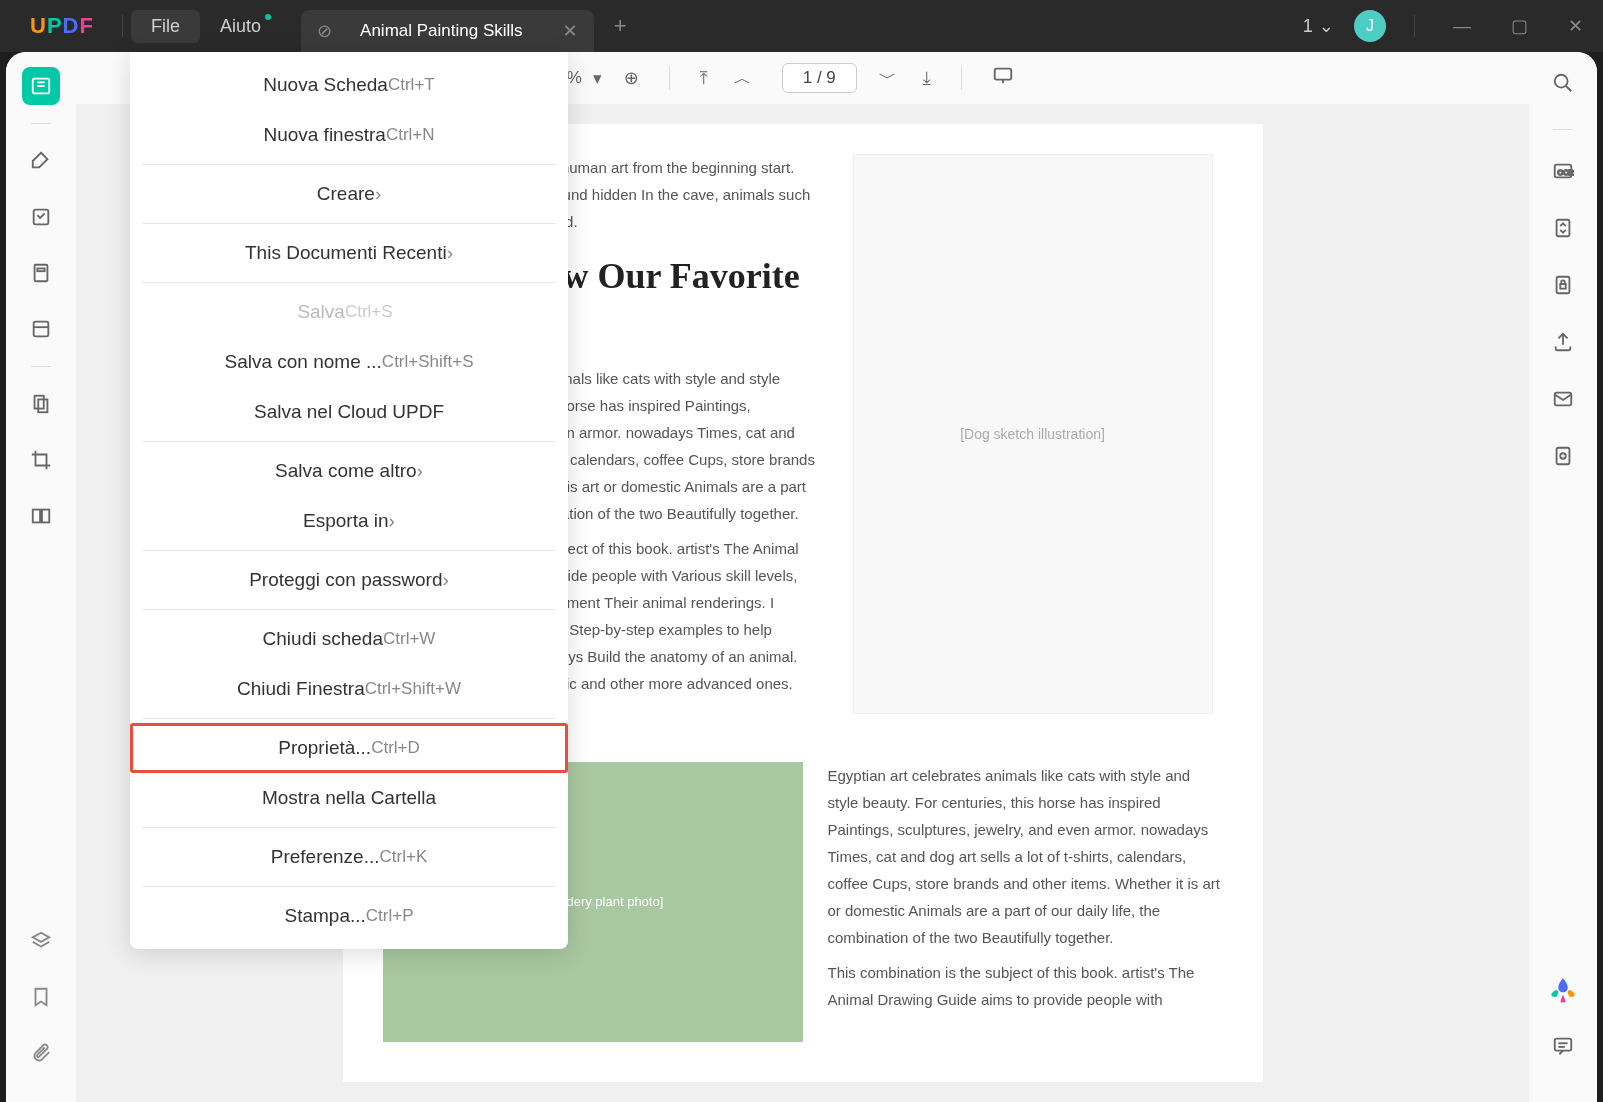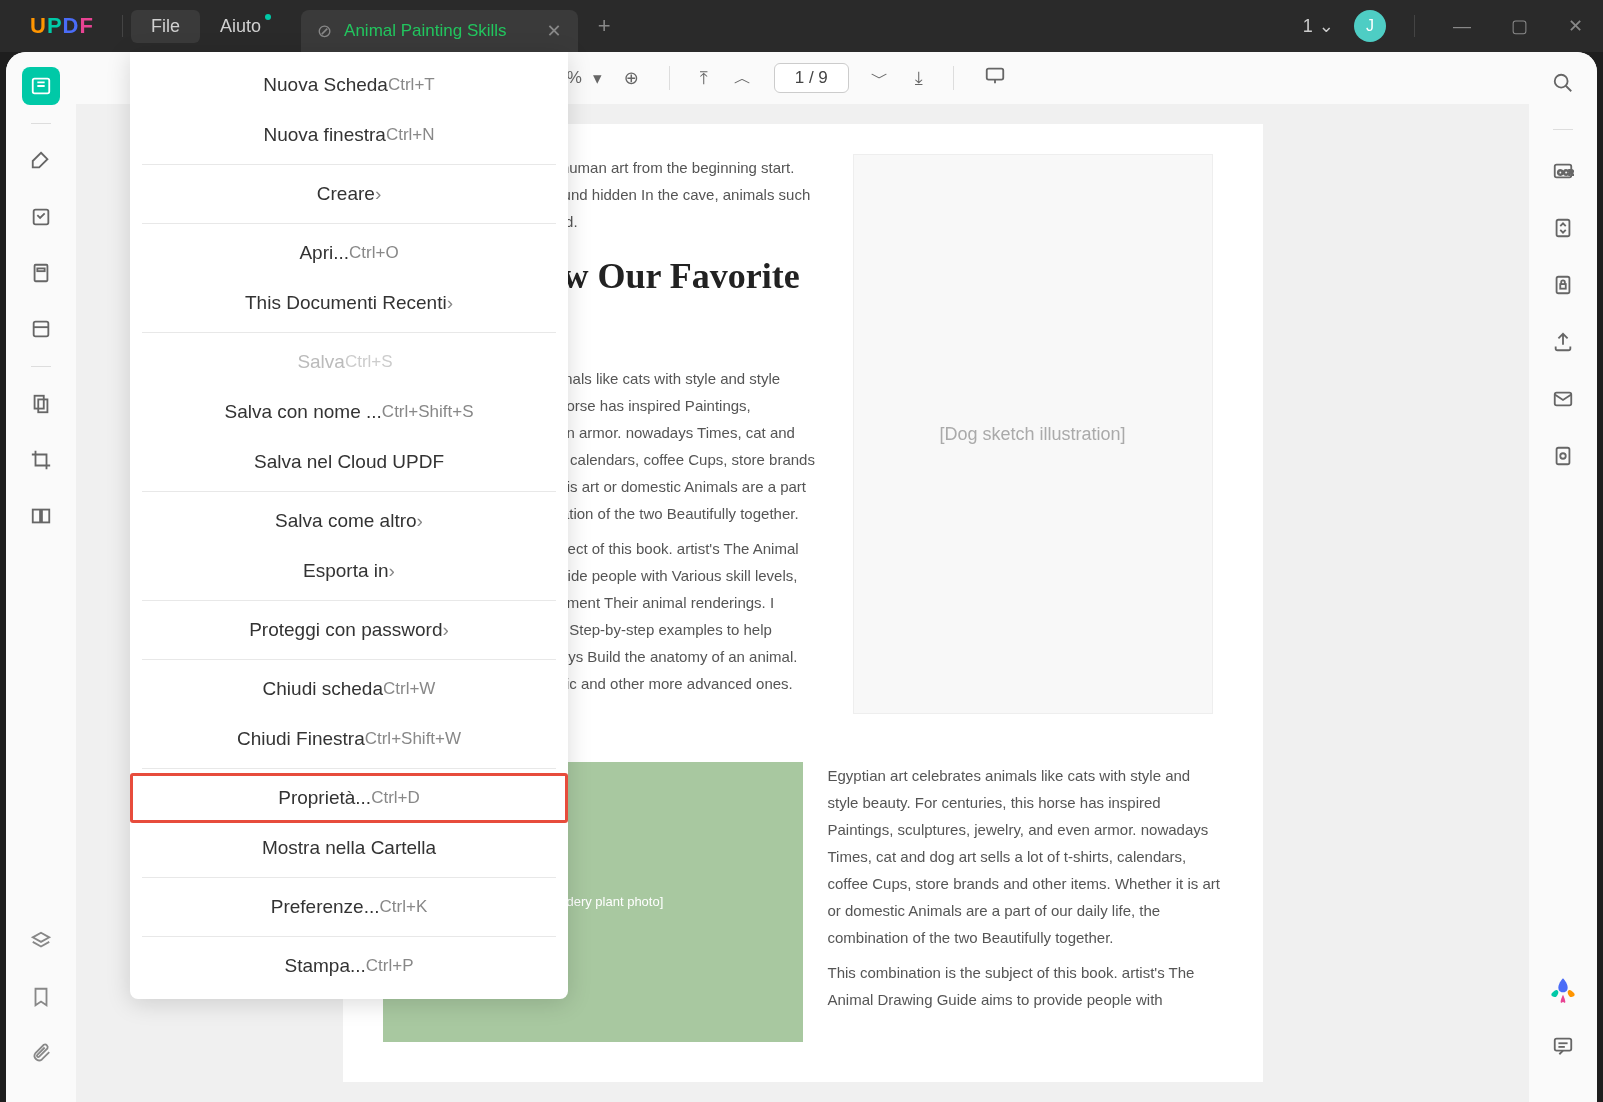--- a/index.html
+++ b/index.html
@@ -11,21 +11,21 @@
 .logo .p { color: #00c9a7; }
 .logo .d { color: #4a6cf7; }
 .logo .f { color: #e84393; }
 .vbar { width: 1px; height: 22px; background: #444; margin: 0 8px; }
 .menu-btn { color: #d0d0d0; padding: 6px 20px; font-size: 18px; border-radius: 6px; cursor: pointer; }
 .menu-btn.active { background: #3a3a3a; }
 .menu-btn.aiuto { position: relative; }
 .menu-btn.aiuto::after { content: ''; width: 6px; height: 6px; background: #00c9a7; border-radius: 50%; position: absolute; top: 4px; right: 10px; }
 .tab { display: flex; align-items: center; background: #3a3a3a; border-radius: 8px 8px 0 0; padding: 8px 16px; margin-left: 20px; height: 42px; align-self: flex-end;}
 .tab-icon { color: #888; margin-right: 12px; font-size: 18px; }
-.tab-title { color: #22c55e; font-size: 17px; }
+.tab-title { color: #ffffff; font-size: 17px; margin-left: 16px; }
 .tab-close { color: #888; margin-left: 40px; font-size: 18px; cursor: pointer; }
 .new-tab { color: #888; margin-left: 20px; font-size: 22px; cursor: pointer; }
 .title-right { margin-left: auto; display: flex; align-items: center; gap: 20px; }
 .page-ind { color: #ccc; font-size: 18px; display: flex; align-items: center; gap: 6px;}
 .avatar { width: 32px; height: 32px; background: #4ecdc4; border-radius: 50%; display: flex; align-items: center; justify-content: center; color: #fff; font-size: 16px; }
 .win-btn { color: #888; font-size: 18px; cursor: pointer; padding: 0 10px; }
 
 .main { display: flex; height: calc(100% - 52px); background: #f5f5f5; border-radius: 20px 20px 0 0; margin: 0 6px; overflow: hidden; }
 .left-sidebar { width: 70px; background: #fafafa; display: flex; flex-direction: column; align-items: center; padding: 15px 0; gap: 18px; }
 .side-icon { width: 38px; height: 38px; display: flex; align-items: center; justify-content: center; border-radius: 8px; cursor: pointer; color: #666; font-size: 20px; }
@@ -33,29 +33,29 @@
 .side-sep { width: 20px; height: 1px; background: #ddd; }
 .side-bottom { margin-top: auto; display: flex; flex-direction: column; align-items: center; gap: 18px; padding-bottom: 15px; }
 .side-bottom .side-icon svg { stroke: #888; }
 
 .content { flex: 1; display: flex; flex-direction: column; background: #f0f0f0; position: relative; }
 .toolbar { height: 52px; background: #fafafa; display: flex; align-items: center; padding: 0 20px; gap: 18px; }
 .tool-spacer { width: 380px; }
 .tool-btn { color: #666; font-size: 18px; cursor: pointer; padding: 4px; }
 .zoom { color: #666; font-size: 17px; display: flex; align-items: center; gap: 8px; }
 .zoom-val { min-width: 50px; text-align: center;}
-.page-box { border: 1px solid #ccc; border-radius: 6px; padding: 4px 20px; color: #444; font-size: 17px; background: #fff;}
+.page-box { border: 1px solid #ccc; border-radius: 6px; padding: 4px 20px; color: #444; font-size: 17px; background: #fff; margin-left: 8px;}
 .tool-sep { width: 1px; height: 24px; background: #ddd; margin: 0 8px; }
 
 .page { background: #fff; margin: 20px auto; width: 920px; flex: 1; padding: 30px 40px; display: flex; gap: 30px; overflow: hidden; }
 .page-left { flex: 1; }
 .page-text { font-size: 15px; color: #555; line-height: 1.8; margin-bottom: 8px;}
 .page-heading { font-family: Georgia, serif; font-size: 36px; font-weight: bold; color: #222; line-height: 1.3; margin: 18px 0; }
 .page-right { width: 370px; }
-.dog-img { width: 360px; height: 560px; background: #f8f8f8; border: 1px solid #eee; display: flex; align-items: center; justify-content: center; color: #aaa; font-size: 18px; }
+.dog-img { width: 360px; height: 560px; background: #f8f8f8; border: 1px solid #eee; display: flex; align-items: center; justify-content: center; color: #aaa; font-size: 14px; }
 .page-bottom { display: flex; gap: 25px; margin-top: 30px; }
 .plant-img { width: 420px; height: 280px; background: #a8c8a0; display:flex; align-items:center; justify-content:center; color:#fff; font-size:13px;}
 .page-bottom-text { flex: 1; }
 
 .right-sidebar { width: 68px; background: #fafafa; display: flex; flex-direction: column; align-items: center; padding: 20px 0; gap: 30px; }
 .right-icon { color: #666; font-size: 20px; cursor: pointer; }
 .right-bottom { margin-top: auto; display: flex; flex-direction: column; align-items: center; gap: 26px; padding-bottom: 20px; }
 .updf-ai { width: 28px; height: 28px; }
 
 
@@ -270,24 +270,20 @@
       <span>Nuova finestra</span>
       <span class="shortcut">Ctrl+N</span>
     </div>
     <div class="menu-sep"></div>
     <div class="menu-item">
       <span>Creare</span>
       <span class="arrow">›</span>
     </div>
     <div class="menu-sep"></div>
     <div class="menu-item">
-      <span>Apri...</span>
-      <span class="shortcut">Ctrl+O</span>
-    </div>
-    <div class="menu-item">
       <span>This Documenti Recenti</span>
       <span class="arrow">›</span>
     </div>
     <div class="menu-sep"></div>
     <div class="menu-item disabled">
       <span>Salva</span>
       <span class="shortcut">Ctrl+S</span>
     </div>
     <div class="menu-item">
       <span>Salva con nome ...</span>

